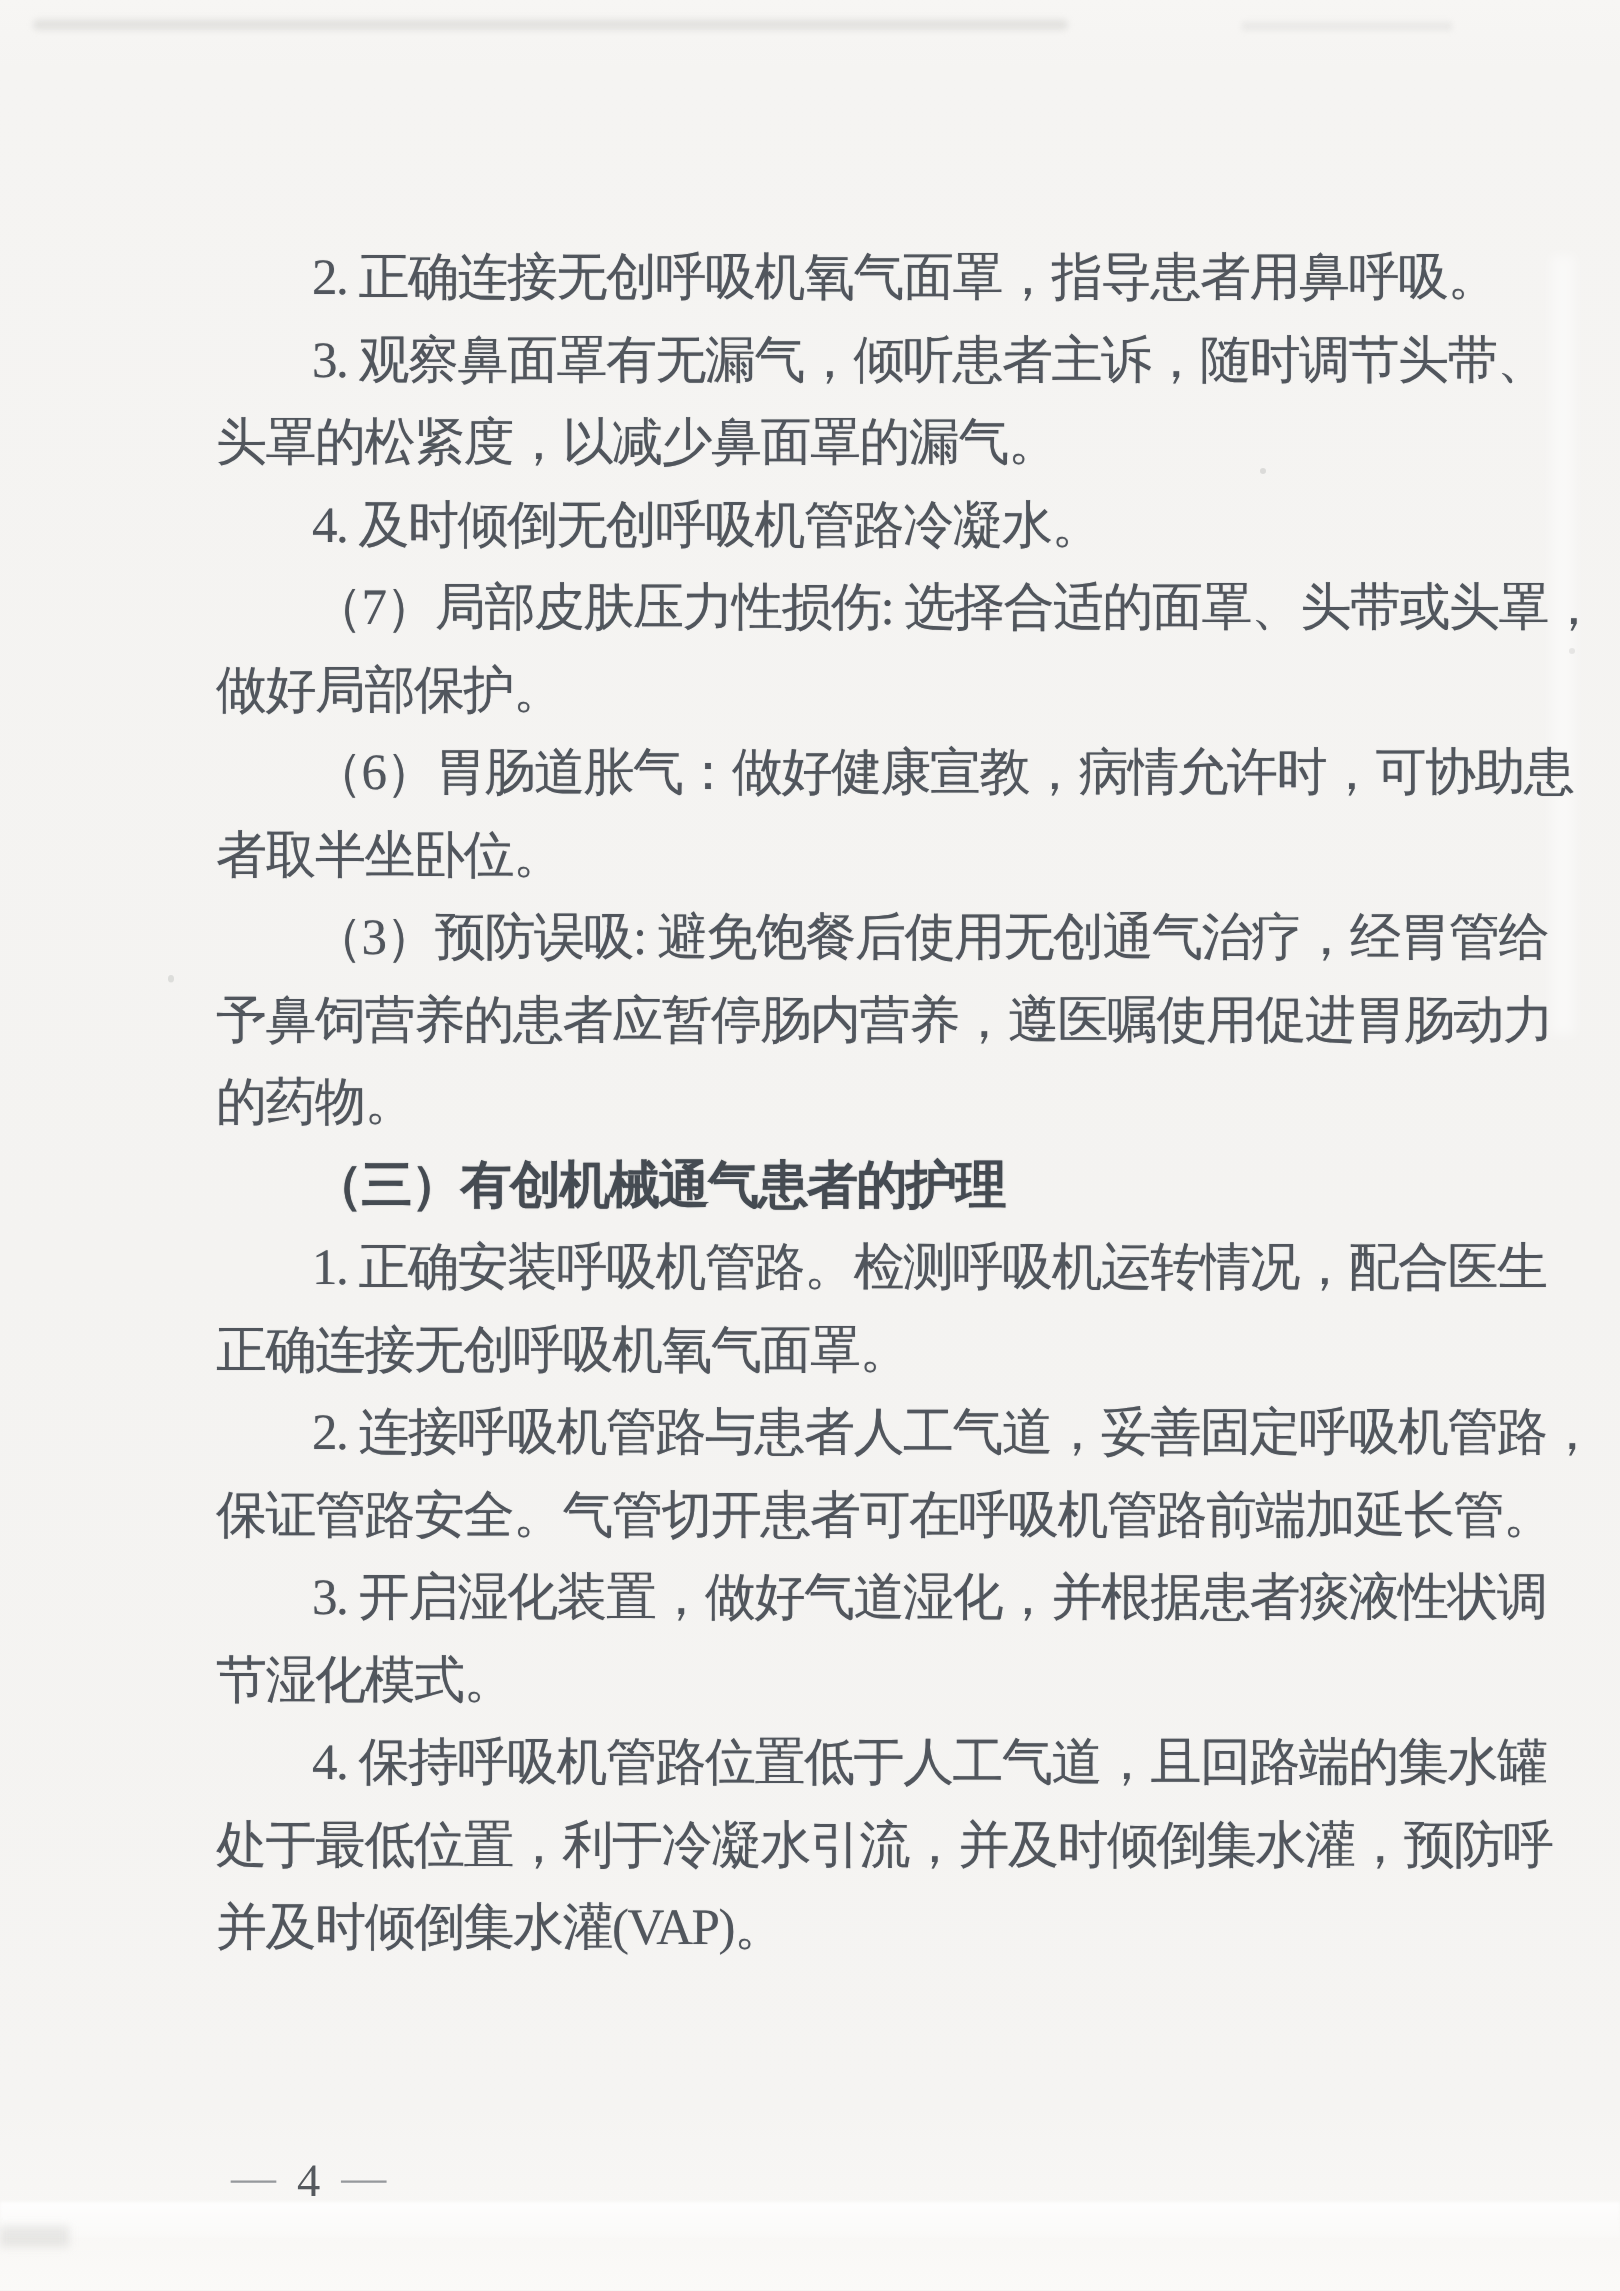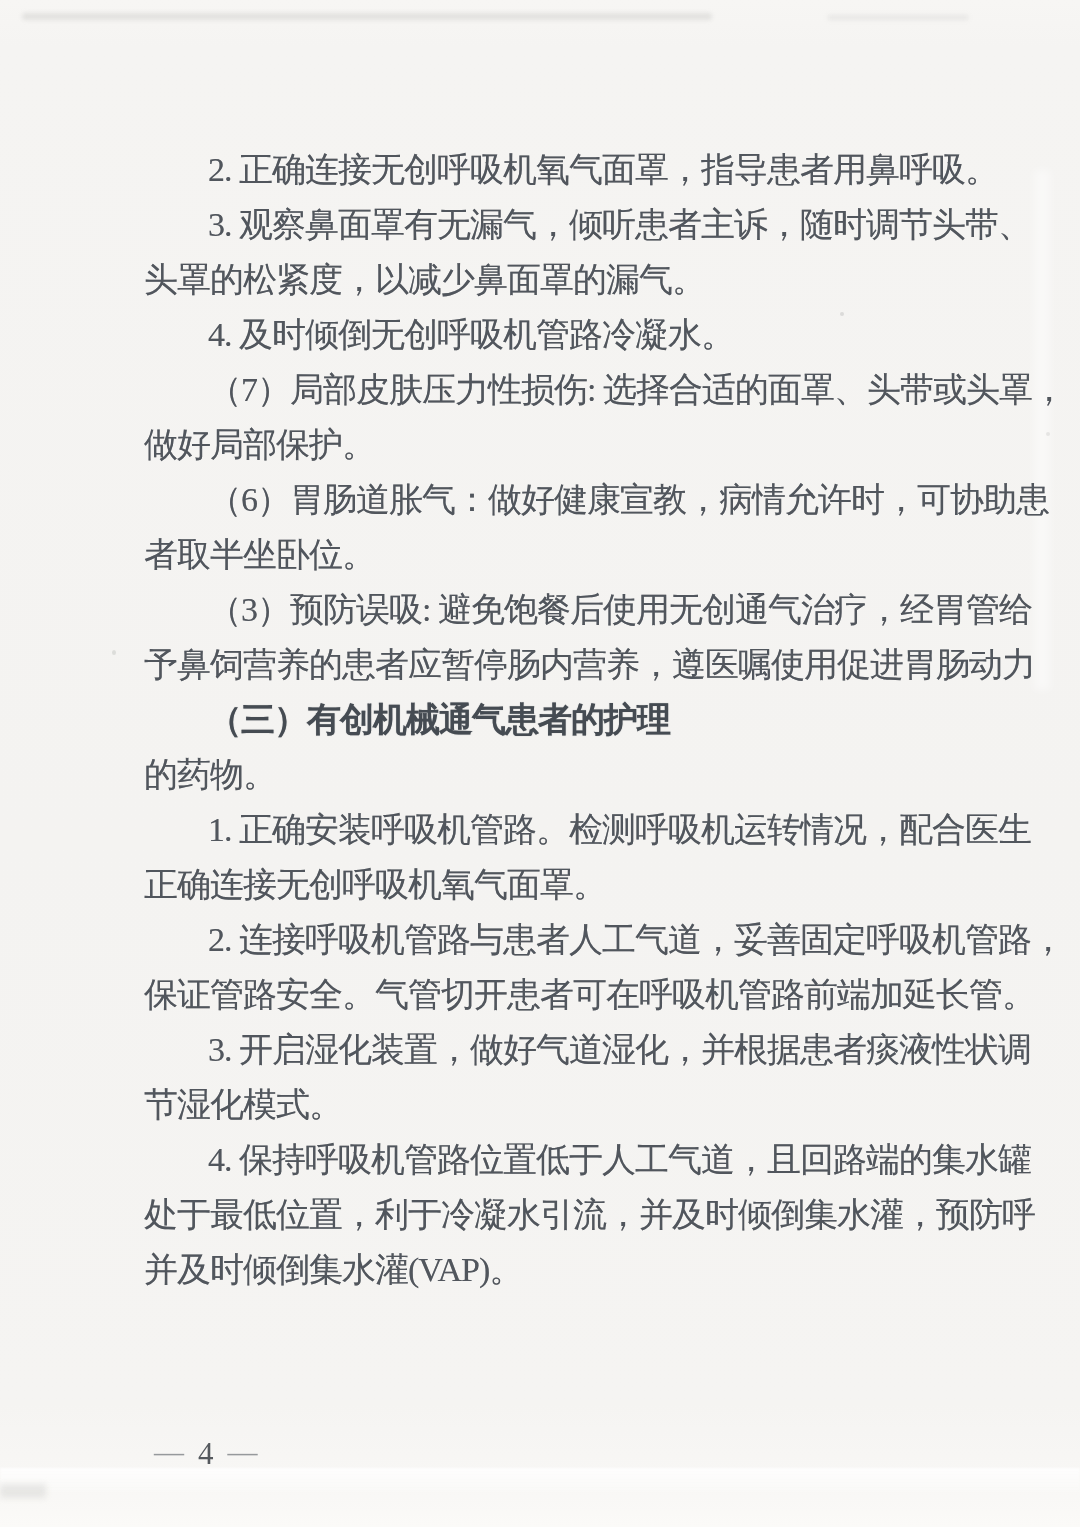--- a/index.html
+++ b/index.html
@@ -53,21 +53,21 @@
   .speck { border-radius: 50%; background: rgba(150,152,150,0.45); }
   .speck-1 { left: 915px; top: 180px; width: 5px; height: 4px; }
   .speck-2 { left: 840px; top: 312px;  width: 4px; height: 4px; opacity: .6; }
   .speck-3 { left: 112px; top: 650px;  width: 4px; height: 5px; opacity: .55; }
   .speck-4 { left: 1046px; top: 432px; width: 4px; height: 4px; opacity: .4; }
 
   
   .doc-text {
     position: absolute;
     left: 144px;
-    top: 142px;
+    top: 158px;
     width: 822px;
   }
   .doc-text .line {
     height: 55px;
     line-height: 55px;
     font-size: 34px;
     letter-spacing: -1px;
     color: #51565d;
     white-space: nowrap;
     text-shadow: 0 0 0.6px rgba(81,86,93,0.5);
@@ -123,22 +123,22 @@
       <div class="line indent">2. 正确连接无创呼吸机氧气面罩，指导患者用鼻呼吸。</div>
       <div class="line indent">3. 观察鼻面罩有无漏气，倾听患者主诉，随时调节头带、</div>
       <div class="line">头罩的松紧度，以减少鼻面罩的漏气。</div>
       <div class="line indent">4. 及时倾倒无创呼吸机管路冷凝水。</div>
       <div class="line indent">（7）局部皮肤压力性损伤: 选择合适的面罩、头带或头罩，</div>
       <div class="line">做好局部保护。</div>
       <div class="line indent">（6）胃肠道胀气：做好健康宣教，病情允许时，可协助患</div>
       <div class="line">者取半坐卧位。</div>
       <div class="line indent">（3）预防误吸: 避免饱餐后使用无创通气治疗，经胃管给</div>
       <div class="line">予鼻饲营养的患者应暂停肠内营养，遵医嘱使用促进胃肠动力</div>
+      <div class="line">的药物。</div>
       <div class="line indent bold">（三）有创机械通气患者的护理</div>
-      <div class="line">的药物。</div>
       <div class="line indent">1. 正确安装呼吸机管路。检测呼吸机运转情况，配合医生</div>
       <div class="line">正确连接无创呼吸机氧气面罩。</div>
       <div class="line indent">2. 连接呼吸机管路与患者人工气道，妥善固定呼吸机管路，</div>
       <div class="line">保证管路安全。气管切开患者可在呼吸机管路前端加延长管。</div>
       <div class="line indent">3. 开启湿化装置，做好气道湿化，并根据患者痰液性状调</div>
       <div class="line">节湿化模式。</div>
       <div class="line indent">4. 保持呼吸机管路位置低于人工气道，且回路端的集水罐</div>
       <div class="line">处于最低位置，利于冷凝水引流，并及时倾倒集水灌，预防呼</div>
       <div class="line">并及时倾倒集水灌(VAP)。</div>
     </div>

